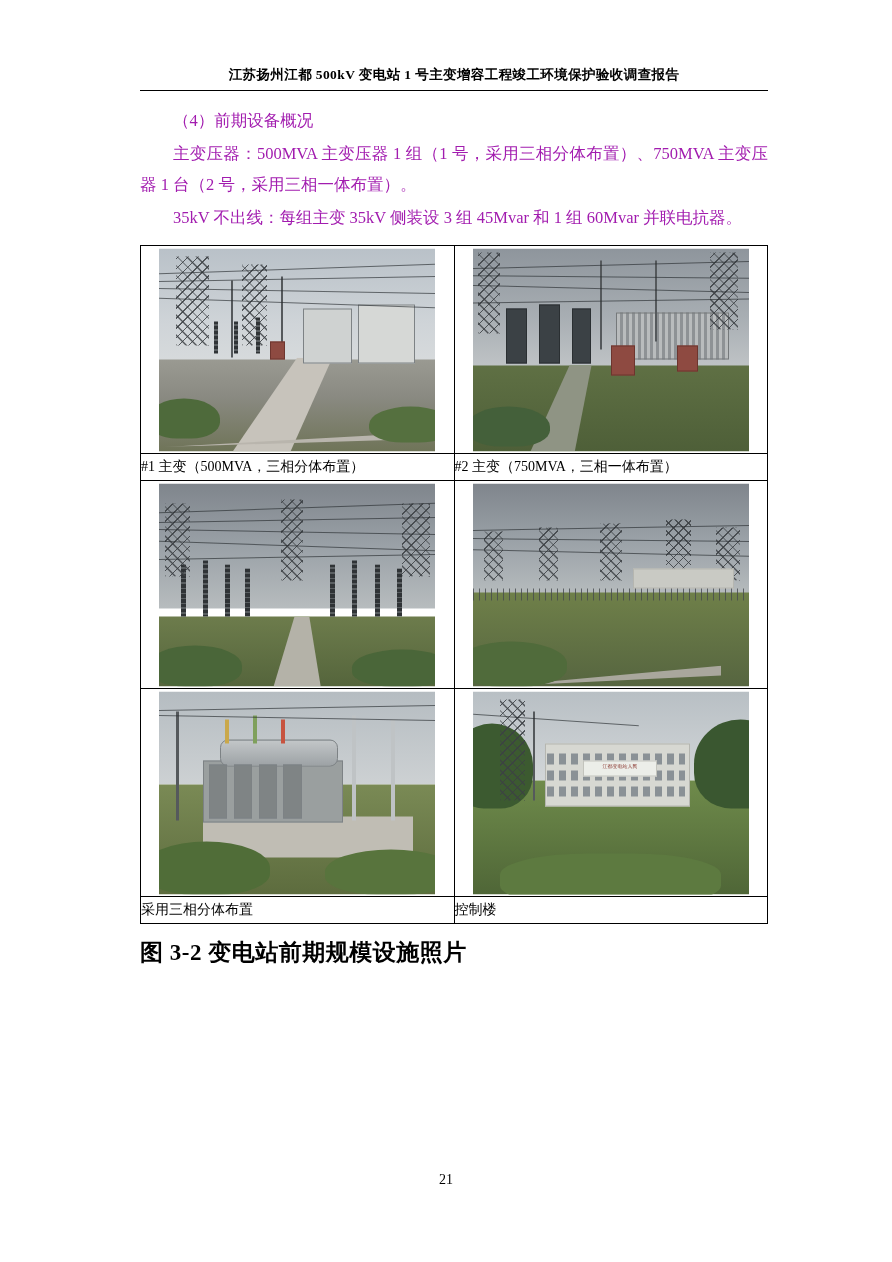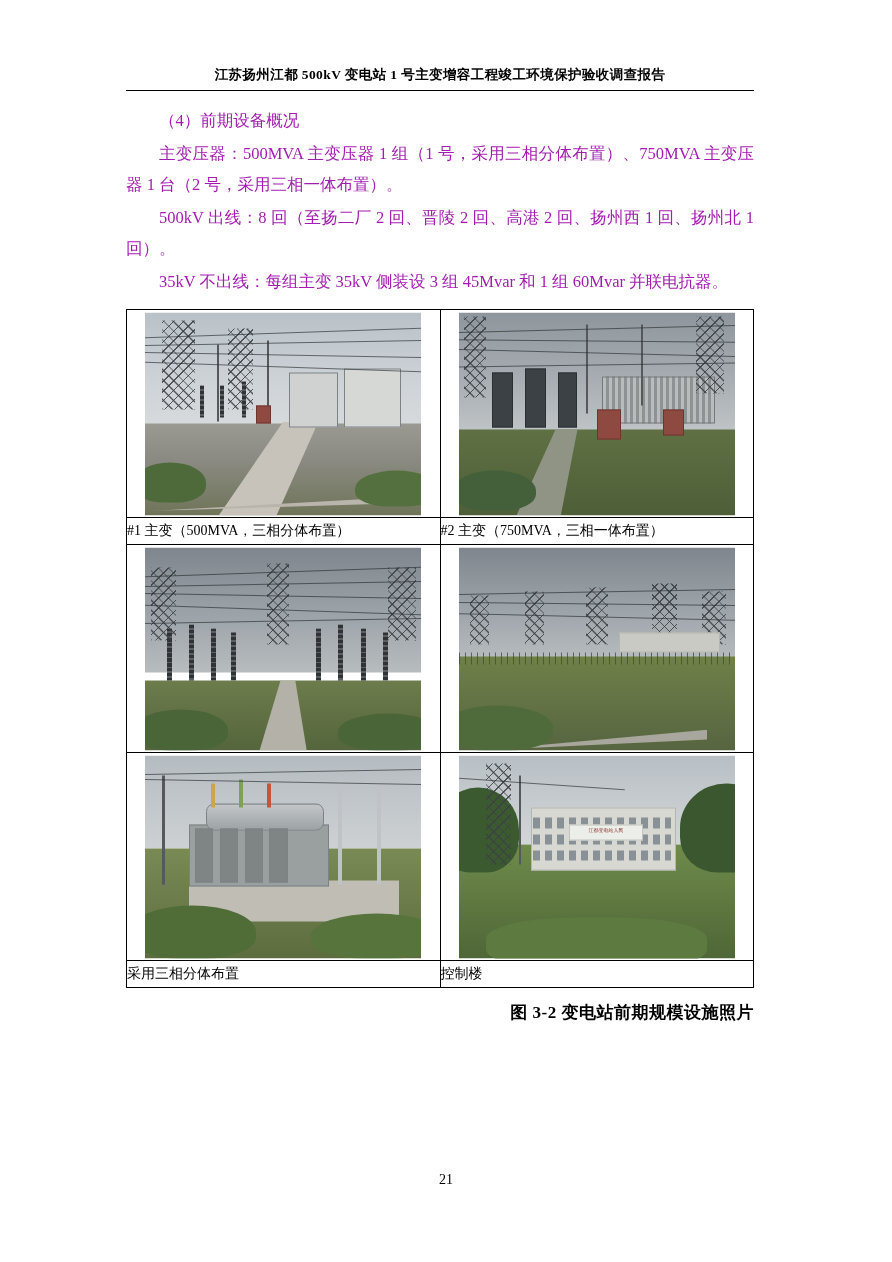--- a/index.html
+++ b/index.html
@@ -14,21 +14,21 @@
     position: relative;
     width: 892px;
     height: 1262px;
     margin: 0 auto;
     background: #ffffff;
     box-sizing: border-box;
     overflow: hidden;
   }
   .content {
     position: absolute;
-    left: 126px;
+    left: 140px;
     top: 66px;
     width: 628px;
   }
   .header-title {
     text-align: center;
     font-family: "Liberation Serif", "DejaVu Serif", serif;
     font-weight: bold;
     font-size: 13.5px;
     letter-spacing: 0.4px;
     color: #000;
@@ -78,22 +78,22 @@
   .photo-inner {
     position: absolute;
     left: 50%;
     top: 50%;
     transform: translate(-50%, -50%);
     width: 276px;
     height: 203px;
     overflow: hidden;
   }
   .fig-caption {
-    text-align: right;
-    font-size: 17px;
+    text-align: left;
+    font-size: 23px;
     font-weight: bold;
     margin-top: 13px;
     color: #000;
     letter-spacing: 0.5px;
   }
   .page-number {
     position: absolute;
     left: 0;
     right: 0;
     top: 1172px;
@@ -206,21 +206,20 @@
 
 <div class="page">
 
   <div class="content">
 
     <div class="header-title">江苏扬州江都 500kV 变电站 1 号主变增容工程竣工环境保护验收调查报告</div>
     <div class="header-rule"></div>
 
     <p class="para">（4）前期设备概况</p>
     <p class="para">主变压器：500MVA 主变压器 1 组（1 号，采用三相分体布置）、750MVA 主变压器 1 台（2 号，采用三相一体布置）。</p>
-    <p class="para">500kV 出线：8 回（至扬二厂 2 回、晋陵 2 回、高港 2 回、扬州西 1 回、扬州北 1 回）。</p>
     <p class="para">35kV 不出线：每组主变 35kV 侧装设 3 组 45Mvar 和 1 组 60Mvar 并联电抗器。</p>
 
     <table class="figure-table">
       <tbody>
           <tr>
         <td>
           <div class="photo">
             <div class="photo-inner">
               <div class="sky"></div>
               <div class="ground gray" style="height:45%"></div>

